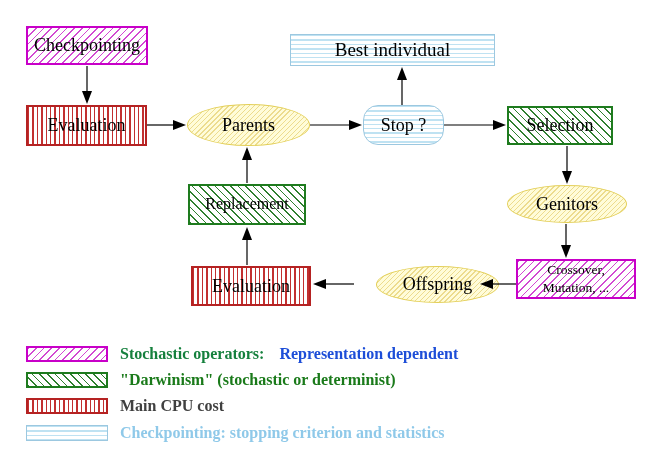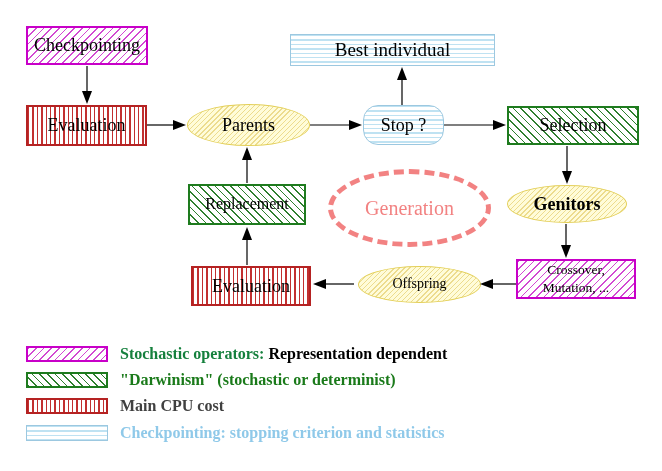--- a/index.html
+++ b/index.html
@@ -31,41 +31,41 @@
   .ellipse-yellow{
     border:1.5px solid #E3CF58;border-radius:50%;background-color:#FFFCD9;
     background-image:repeating-linear-gradient(135deg,rgba(224,198,92,.6) 0,rgba(224,198,92,.6) 1px,rgba(0,0,0,0) 1px,rgba(0,0,0,0) 3.6px);
   }
   
   #n-init{left:26px;top:26px;width:122px;height:39px;font-size:18px;}
   #n-eval-top{left:26px;top:105px;width:121px;height:41px;font-size:18px;}
   #n-parents{left:187px;top:104px;width:123px;height:42px;font-size:18px;}
   #n-best{left:290px;top:34px;width:205px;height:32px;font-size:19px;}
   #n-stop{left:363px;top:105px;width:81px;height:40px;font-size:18px;border-radius:15px;}
-  #n-selection{left:507px;top:106px;width:132px;height:39px;font-size:18px;}
+  #n-selection{left:507px;top:106px;width:106px;height:39px;font-size:18px;}
   #n-replacement{left:188px;top:184px;width:118px;height:41px;font-size:16px;}
   #n-generation{
     left:328px;top:169px;width:163px;height:78px;box-sizing:border-box;
     border:5px dashed #F28282;border-radius:50%;color:#F28282;font-size:20px;
     display:flex;align-items:center;justify-content:center;position:absolute;
   }
-  #n-genitors{left:507px;top:185px;width:120px;height:38px;font-size:18px;font-weight:bold;}
+  #n-genitors{left:507px;top:185px;width:120px;height:38px;font-size:18px;}
   #n-eval-bot{left:191px;top:266px;width:120px;height:40px;font-size:18px;}
-  #n-offspring{left:358px;top:266px;width:123px;height:37px;font-size:14px;}
+  #n-offspring{left:376px;top:266px;width:123px;height:37px;font-size:18px;}
   #n-crossover{left:516px;top:259px;width:120px;height:40px;font-size:13.5px;flex-direction:column;line-height:1.35;}
   
   #arrows{position:absolute;left:0;top:0;width:662px;height:471px;pointer-events:none;}
   #arrows line{stroke:#000;stroke-width:1.2;}
   #arrows path{fill:#000;stroke:none;}
   
   .legend-row{position:absolute;left:26px;display:flex;align-items:center;}
   .legend-swatch{box-sizing:border-box;width:82px;height:16px;flex:0 0 82px;}
   .legend-text{margin-left:12px;font-weight:bold;font-size:16px;white-space:nowrap;}
   #lg-1{top:345px;} #lg-2{top:371px;} #lg-3{top:397px;} #lg-4{top:424px;}
-  .c-magenta{color:#15803d;} .c-gold{color:#000000;margin-left:0;text-align:center;}
+  .c-magenta{color:#15803d;} .c-gold{color:#1d4ed8;margin-left:11px;text-align:center;}
   .c-green{color:#1A7A1A;} .c-red{color:#404040;} .c-blue{color:#8FC9E9;}
 </style>
 </head>
 <body>
 
 <div id="stage">
 
   <div class="node hatch-magenta" id="n-init">
     <span>Checkpointing</span>
   </div>
@@ -87,23 +87,20 @@
   </div>
 
   <div class="node hatch-green" id="n-selection">
     <span>Selection</span>
   </div>
 
   <div class="node hatch-green" id="n-replacement">
     <span>Replacement</span>
   </div>
 
-  <div id="n-generation">
-    <span>Generation</span>
-  </div>
 
   <div class="node ellipse-yellow" id="n-genitors">
     <span>Genitors</span>
   </div>
 
   <div class="node stripe-red" id="n-eval-bot">
     <span>Evaluation</span>
   </div>
 
   <div class="node ellipse-yellow" id="n-offspring">

